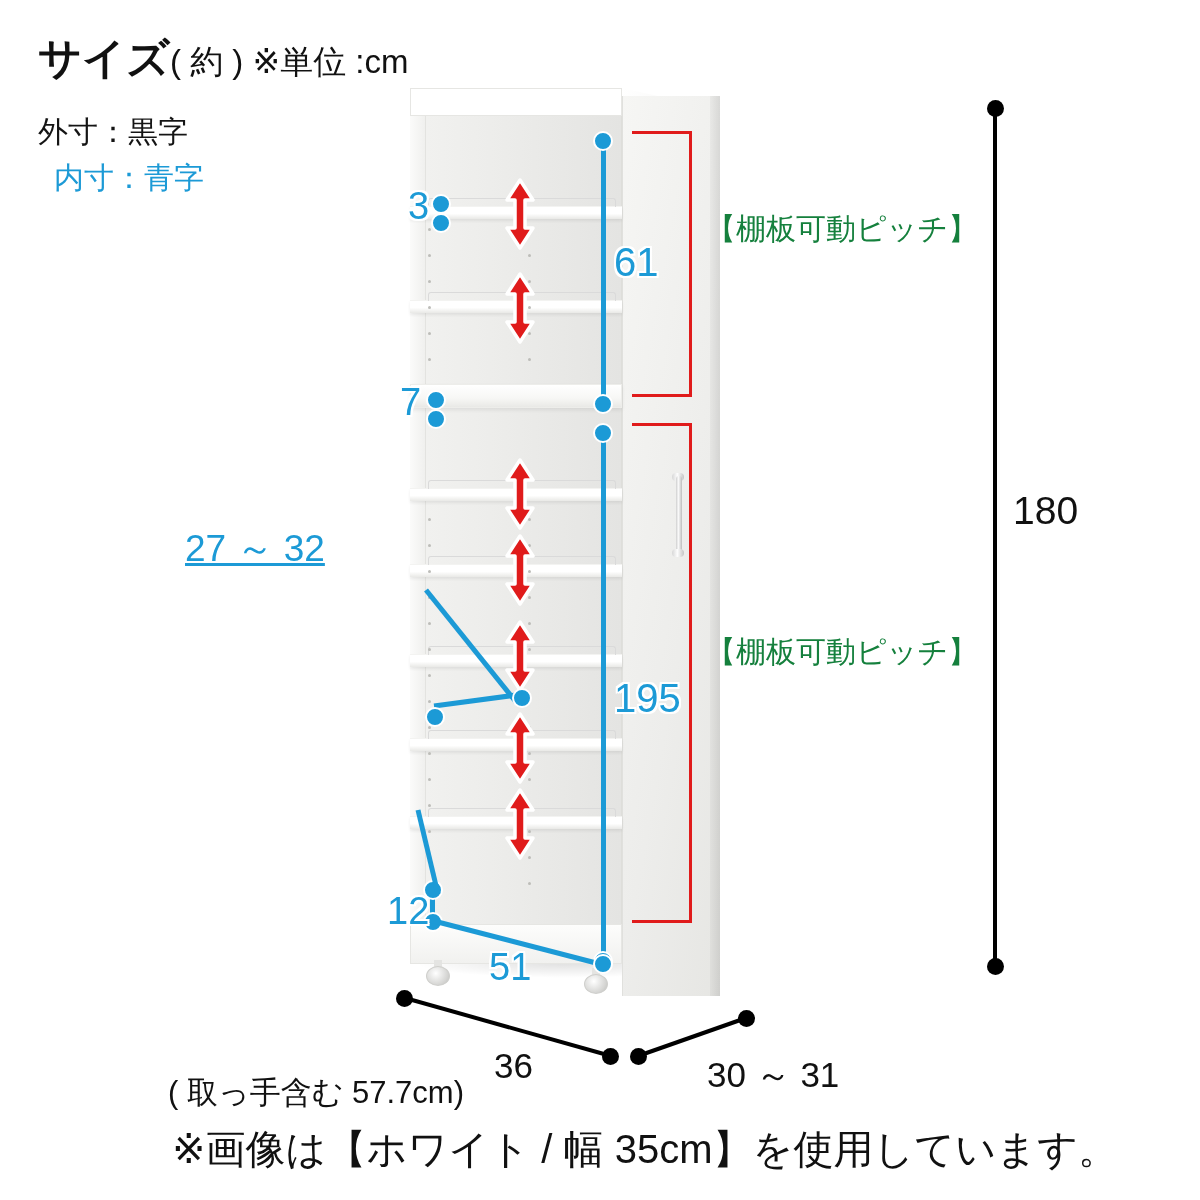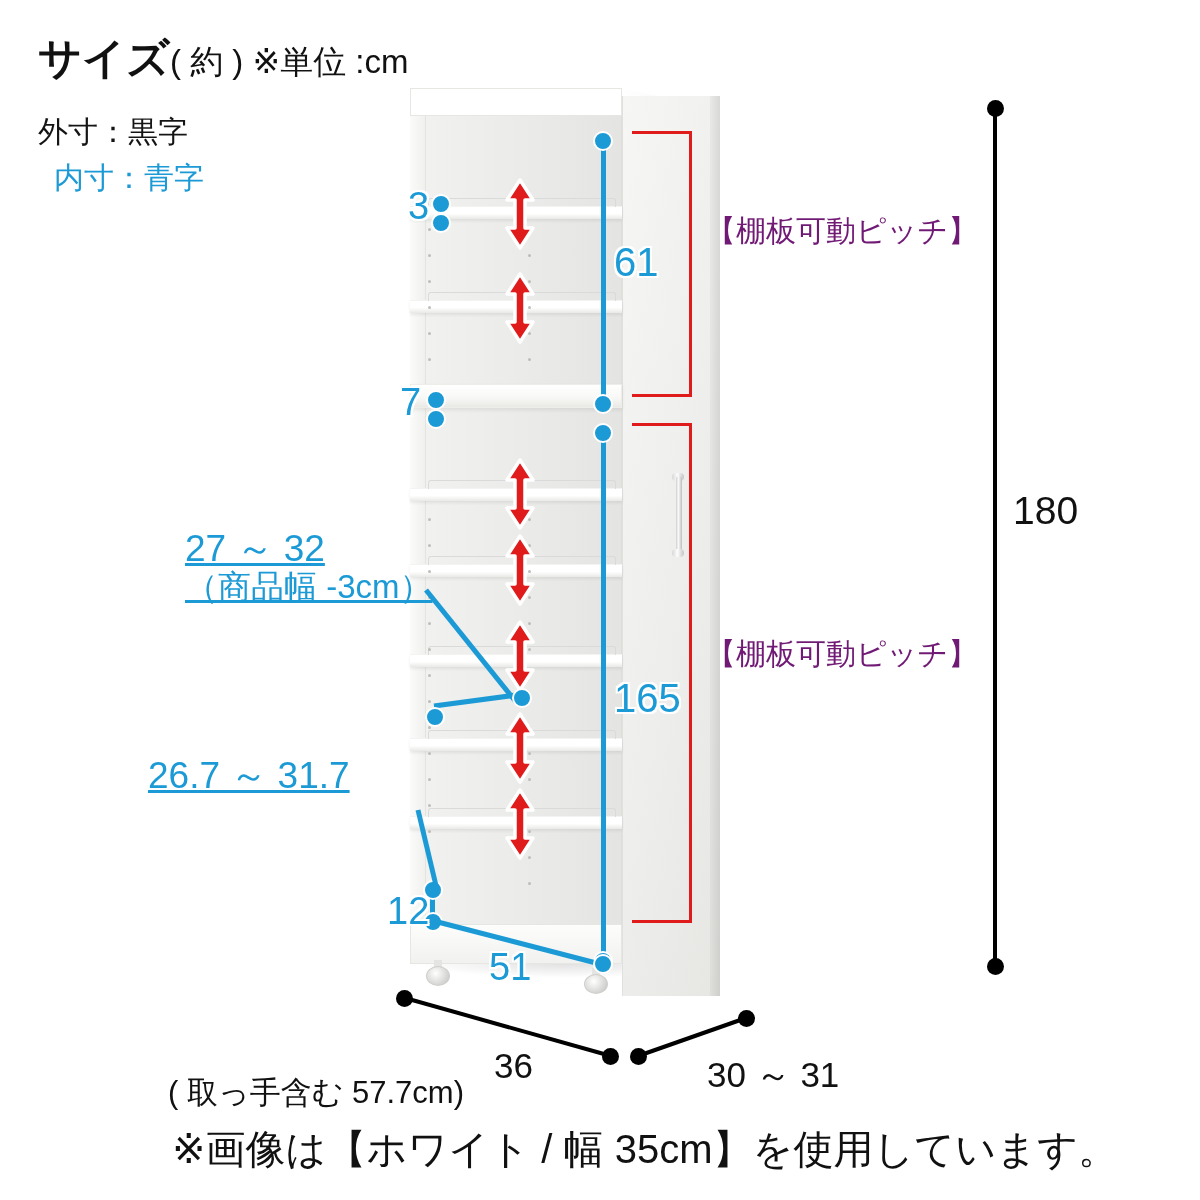--- a/index.html
+++ b/index.html
@@ -74,21 +74,21 @@
   
   .bline{position:absolute;background:#1c9ad6;}
   .bdot{position:absolute;width:20px;height:20px;border-radius:50%;background:#1c9ad6;
       border:2px solid #ffffff;box-sizing:border-box;}
   .btxt{position:absolute;color:#1c9ad6;font-size:38px;font-weight:400;white-space:nowrap;
       text-shadow:-2px 0 #fff,2px 0 #fff,0 -2px #fff,0 2px #fff,-2px -2px #fff,2px 2px #fff,2px -2px #fff,-2px 2px #fff;}
   .bcall{position:absolute;color:#1c9ad6;white-space:nowrap;line-height:1.12;font-size:32px;text-decoration:underline;}
 
   
   .rbr{position:absolute;border:3px solid #e01b1b;border-left:none;box-sizing:border-box;}
-  .rtxt{position:absolute;color:#701a75;white-space:nowrap;line-height:1.2;font-size:30px;text-align:center;}
+  .rtxt{position:absolute;color:#15803d;white-space:nowrap;line-height:1.2;font-size:30px;text-align:center;font-family:Liberation Mono, monospace;}
 
   
   .kline{position:absolute;background:#000;}
   .kdot{position:absolute;width:17px;height:17px;border-radius:50%;background:#000;}
   .ktxt{position:absolute;color:#111;font-size:35px;white-space:nowrap;}
 
   
   #foot-sub{left:168px;top:1072px;font-size:31px;color:#111;white-space:nowrap;}
   #foot-note{left:172px;top:1122px;font-size:40px;color:#111;white-space:nowrap;}
 </style>
@@ -242,49 +242,47 @@
 <div class="abs btxt" style="left:400px;top:381px">7</div>
 
 <div class="abs bline" style="left:601px;top:140px;width:5px;height:266px"></div>
 <div class="abs bdot" style="left:593px;top:131px"></div>
 <div class="abs bdot" style="left:593px;top:394px"></div>
 <div class="abs btxt" style="left:614px;top:240px;font-size:40px">61</div>
 
 <div class="abs bline" style="left:601px;top:432px;width:5px;height:528px"></div>
 <div class="abs bdot" style="left:593px;top:423px"></div>
 <div class="abs bdot" style="left:593px;top:951px"></div>
-<div class="abs btxt" style="left:614px;top:676px;font-size:40px">165</div>
+<div class="abs btxt" style="left:614px;top:676px;font-size:40px">195</div>
 
 <div class="abs bline" style="left:430px;top:889px;width:5px;height:33px"></div>
 <div class="abs bdot" style="left:423px;top:880px"></div>
 <div class="abs bdot" style="left:423px;top:912px"></div>
 <div class="abs btxt" style="left:387px;top:890px">12</div>
 
 <svg class="abs" style="left:420px;top:900px;width:200px;height:75px;overflow:visible">
   <line x1="10" y1="20" x2="180" y2="64" stroke="#1c9ad6" stroke-width="5"></line>
 </svg>
 <div class="abs bdot" style="left:593px;top:954px"></div>
 <div class="abs btxt" style="left:489px;top:946px">51</div>
 
 <svg class="abs" style="left:420px;top:590px;width:140px;height:130px;overflow:visible">
   <line x1="6" y1="0" x2="96" y2="112" stroke="#1c9ad6" stroke-width="5"></line>
   <line x1="14" y1="116" x2="104" y2="104" stroke="#1c9ad6" stroke-width="5"></line>
 </svg>
 <div class="abs bdot" style="left:425px;top:707px"></div>
 <div class="abs bdot" style="left:512px;top:688px"></div>
 <div class="abs bcall" style="left:185px;top:528px">
   <div style="font-size:37px">27 ～ 32</div>
-  <div style="font-size:33px">（商品幅 -3cm）</div>
 </div>
 
 <svg class="abs" style="left:412px;top:810px;width:130px;height:110px;overflow:visible">
   <line x1="6" y1="0" x2="26" y2="84" stroke="#1c9ad6" stroke-width="5"></line>
 </svg>
 <div class="abs bcall" style="left:148px;top:755px">
-  <div style="font-size:37px">26.7 ～ 31.7</div>
 </div>
 
 <div class="abs rbr" style="left:632px;top:131px;width:60px;height:266px"></div>
 <div class="abs rtxt" style="left:706px;top:213px">
   <div style="font-size:30px">【棚板可動ピッチ】</div>
 </div>
 
 <div class="abs rbr" style="left:632px;top:423px;width:60px;height:500px"></div>
 <div class="abs rtxt" style="left:706px;top:636px">
   <div style="font-size:30px">【棚板可動ピッチ】</div>

